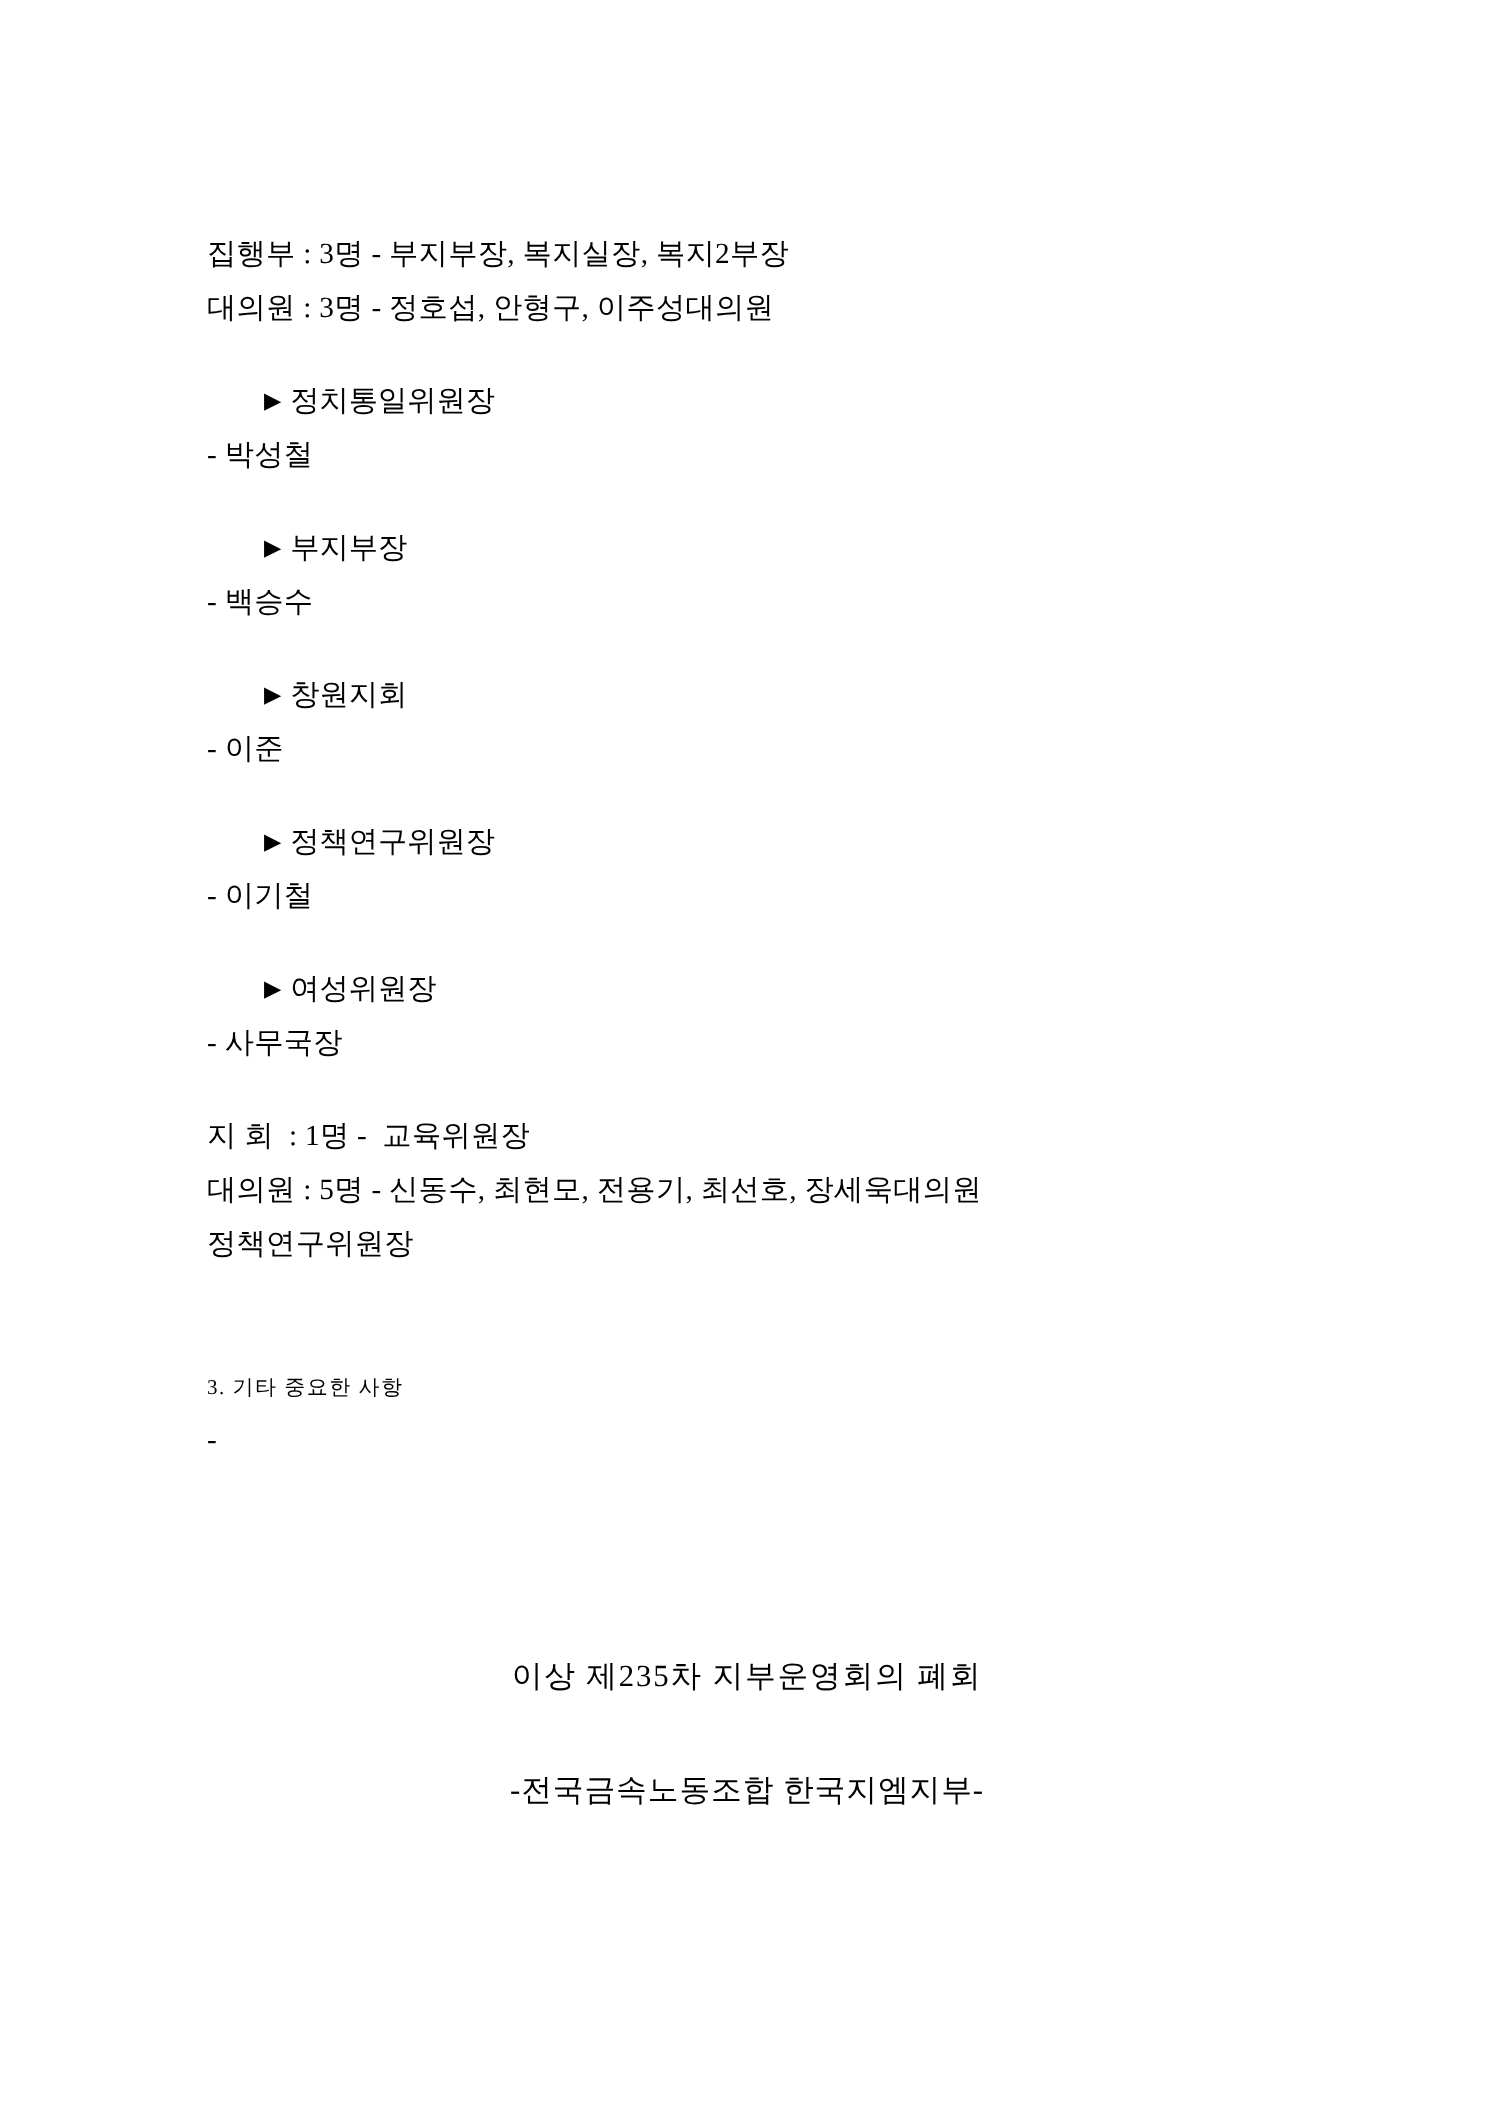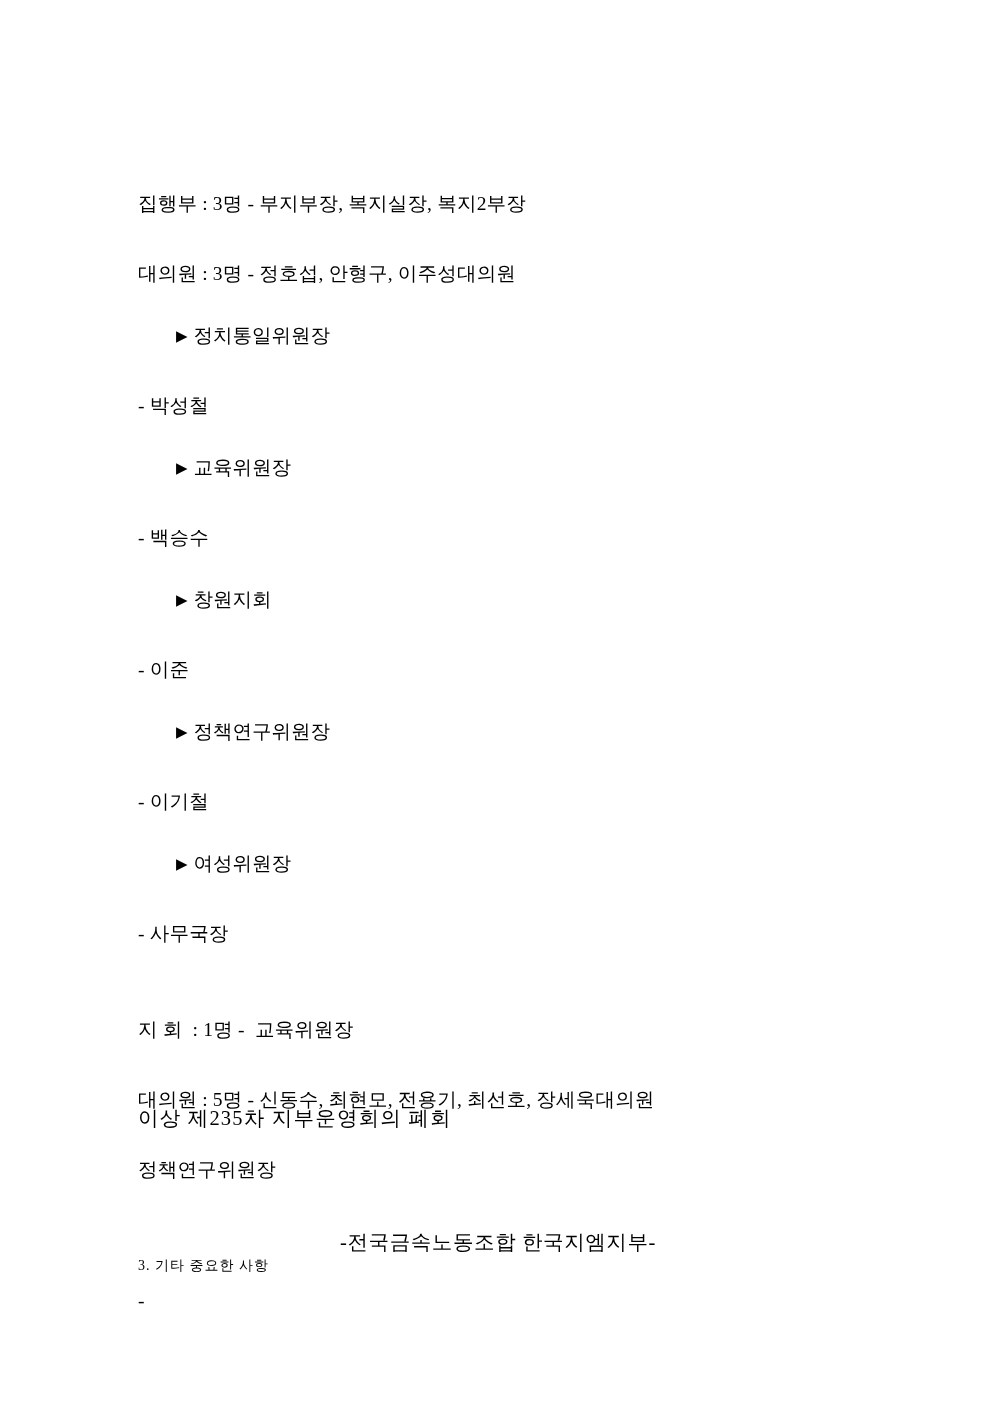--- a/index.html
+++ b/index.html
@@ -26,21 +26,20 @@
     position: absolute;
     left: 138px;
     top: 152px;
     width: 720px;
   }
   .line {
     font-size: 19.5px;
     line-height: 36px;
     white-space: pre;
     letter-spacing: 0.2px;
-    margin-top: 34px;
   }
   .gap {
     height: 26px;
   }
   .bullet-line {
     font-size: 19.5px;
     line-height: 36px;
     white-space: pre;
     padding-left: 8px;
     margin-left: 30px;
@@ -55,33 +54,32 @@
     line-height: 36px;
     letter-spacing: 1px;
     white-space: pre;
   }
   .dash-line {
     font-size: 19.5px;
     line-height: 34px;
     white-space: pre;
   }
   .closing {
-    text-align: left;
+    text-align: center;
     font-size: 20.5px;
     line-height: 36px;
     letter-spacing: 1.2px;
     white-space: pre;
   }
   .closing-sub {
     text-align: center;
     font-size: 20.5px;
     line-height: 36px;
     letter-spacing: 0.6px;
     white-space: pre;
-    margin-top: 48px;
   }
   .block-closing {
     position: absolute;
     left: 138px;
     top: 1100px;
     width: 720px;
   }
   .spacer-40 { height: 40px; }
   .spacer-60 { height: 60px; }
 </style>
@@ -95,21 +93,21 @@
     <div class="line">집행부 : 3명 - 부지부장, 복지실장, 복지2부장</div>
     <div class="line">대의원 : 3명 - 정호섭, 안형구, 이주성대의원</div>
 
     <div class="gap"></div>
 
     <div class="bullet-line"><span class="tri">▶</span><span>정치통일위원장</span></div>
     <div class="line">- 박성철</div>
 
     <div class="gap"></div>
 
-    <div class="bullet-line"><span class="tri">▶</span><span>교육위원장</span></div>
+    <div class="bullet-line"><span class="tri">▶</span><span>부지부장</span></div>
     <div class="line">- 백승수</div>
 
     <div class="gap"></div>
 
     <div class="bullet-line"><span class="tri">▶</span><span>창원지회</span></div>
     <div class="line">- 이준</div>
 
     <div class="gap"></div>
 
     <div class="bullet-line"><span class="tri">▶</span><span>정책연구위원장</span></div>

